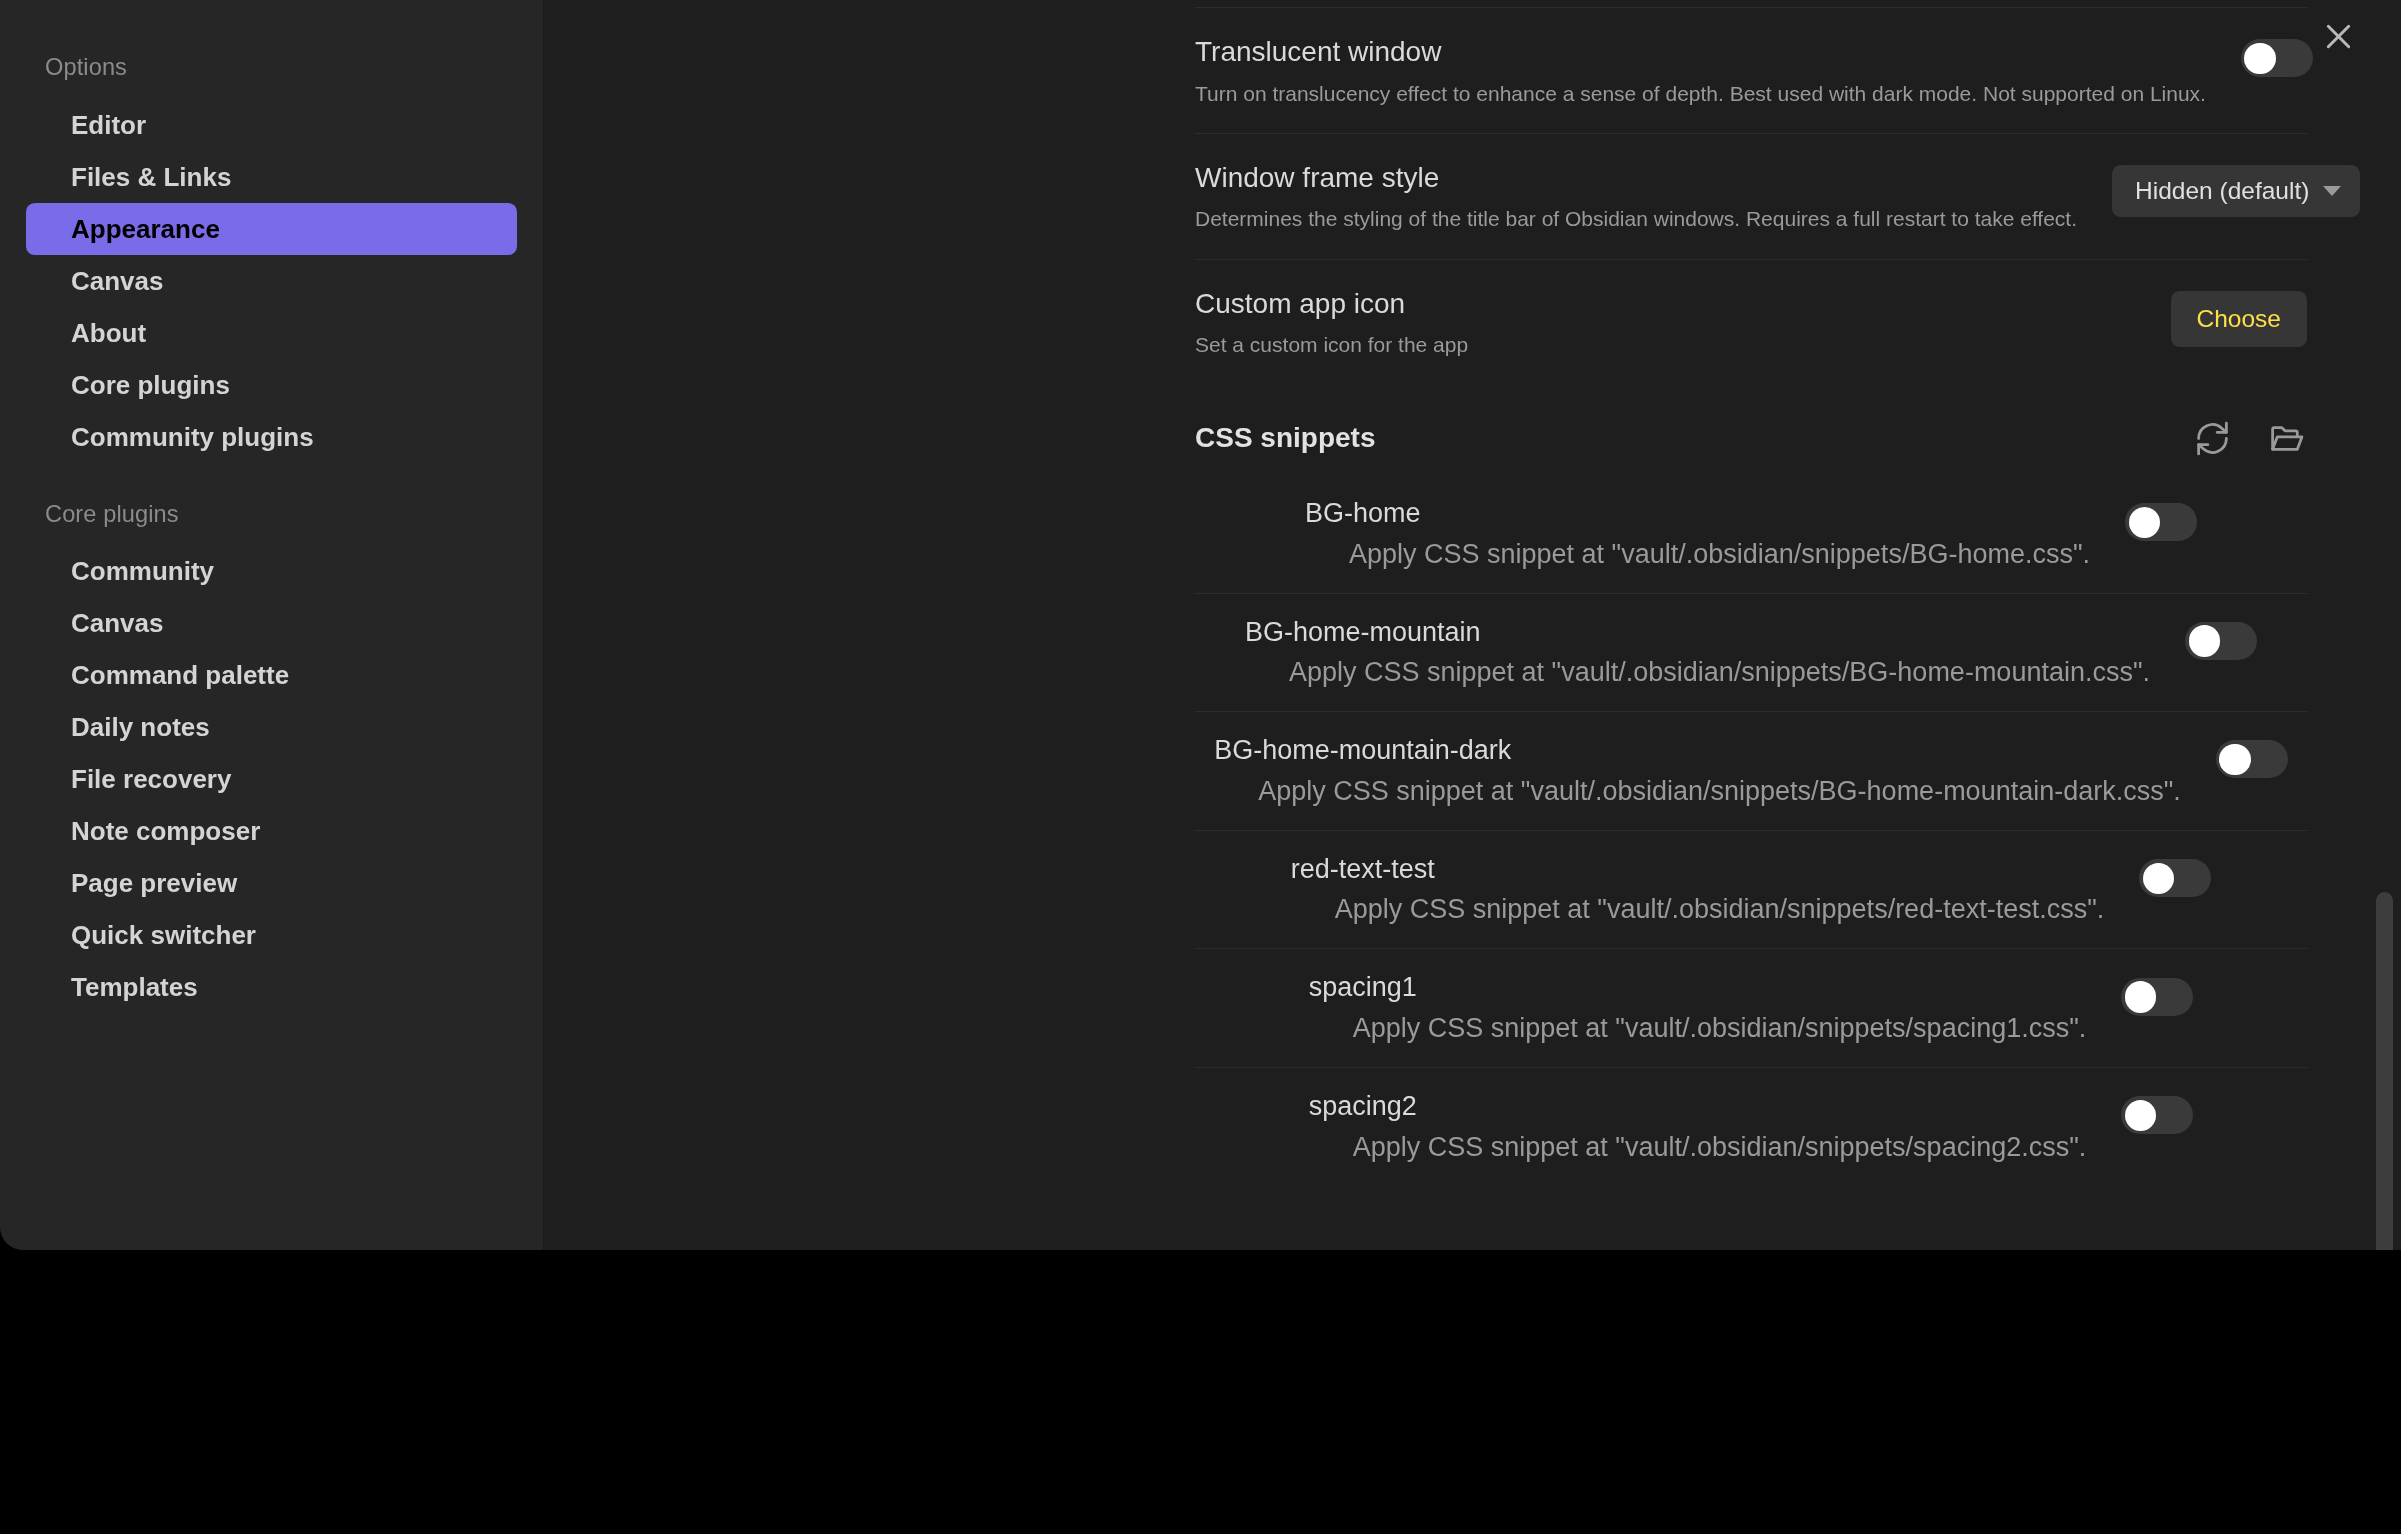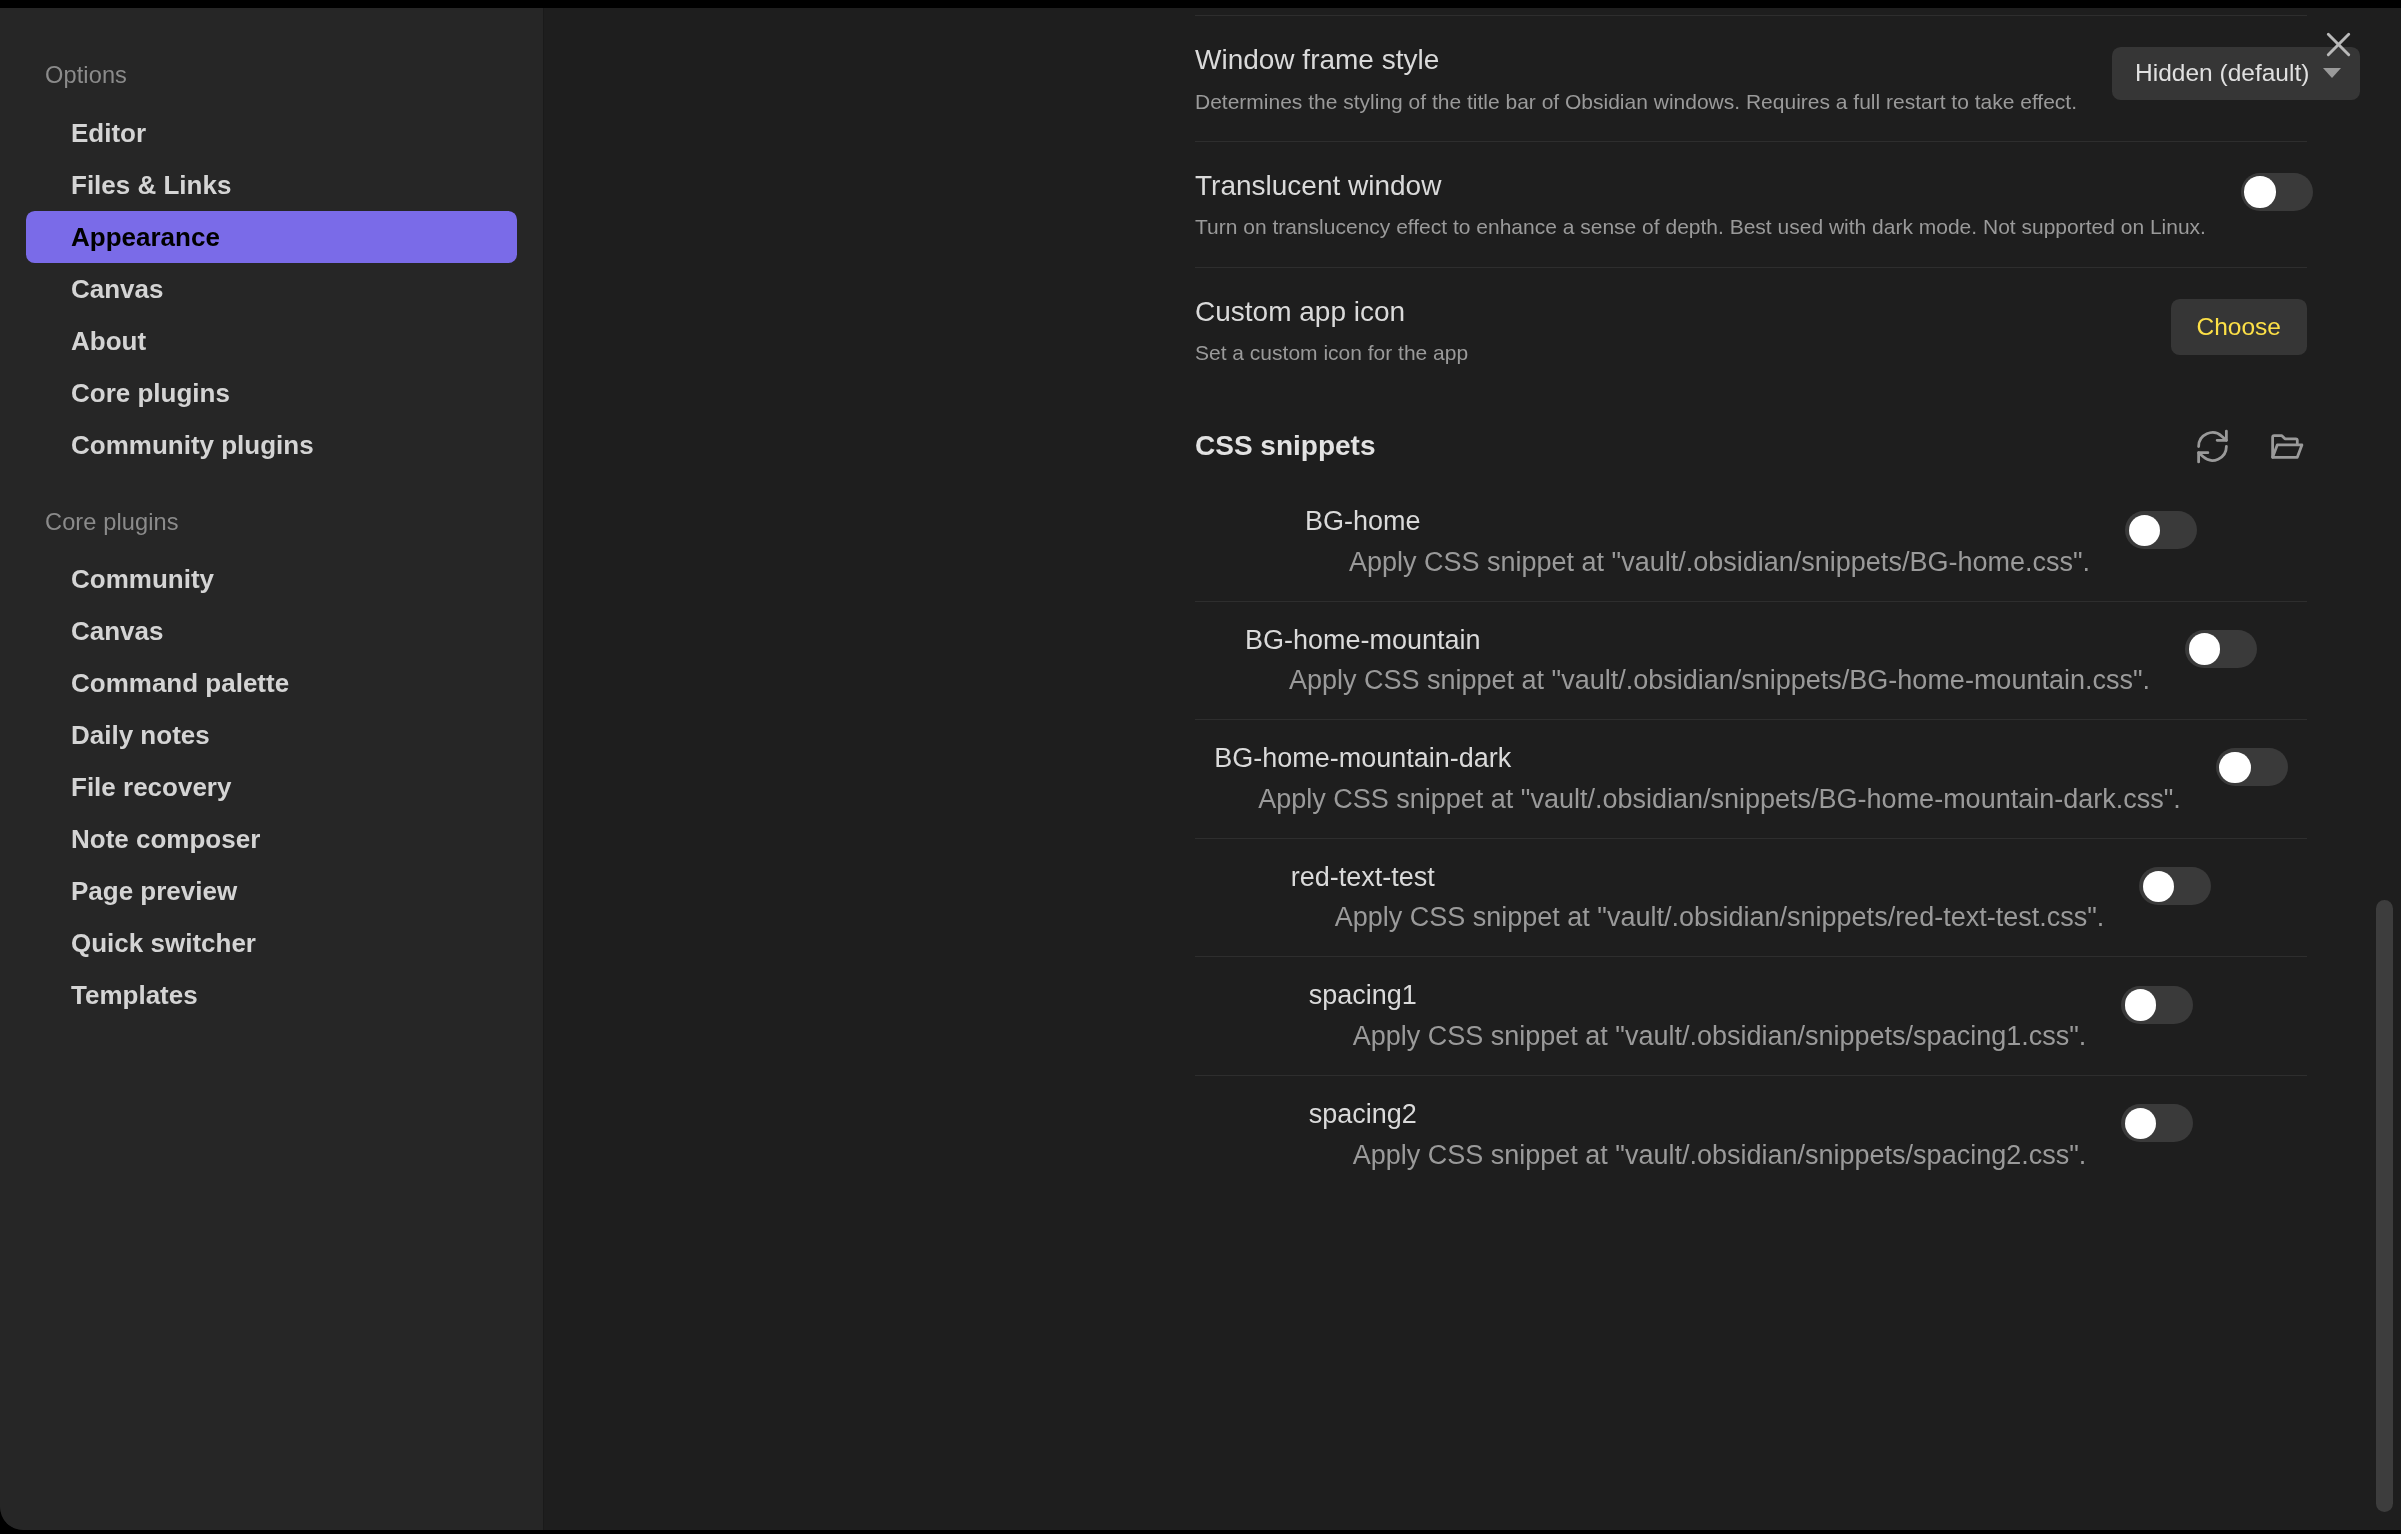--- a/index.html
+++ b/index.html
@@ -10,23 +10,23 @@
     height: 1535px;
     background: #000000;
     font-family: "Liberation Sans", sans-serif;
     overflow: hidden;
   }
 
   
   .modal {
     position: absolute;
     left: 0;
-    top: 8px;
+    top: 0;
     width: 2401px;
-    height: 1522px;
+    height: 1250px;
     display: flex;
     background: #1e1e1e;
     border-bottom-left-radius: 23px;
     overflow: hidden;
   }
 
   
   .sidebar {
     width: 544px;
     flex: 0 0 544px;
@@ -300,41 +300,41 @@
         <line x1="19" y1="5" x2="5" y2="19"></line>
       </svg>
     </div>
 
     <div class="content-inner">
 
       <div class="clipped-line">
         
       </div>
 
+      <section class="setting-row first">
+        <div class="setting-info">
+          <div class="setting-name">Translucent window</div>
+          <div class="setting-desc">Turn on translucency effect to enhance a sense of depth. Best used with dark mode. Not supported on Linux.</div>
+        </div>
+        <div class="setting-control">
+          <div class="toggle">
+            <div class="knob"></div>
+          </div>
+        </div>
+      </section>
+
       <section class="setting-row">
         <div class="setting-info">
           <div class="setting-name">Window frame style</div>
           <div class="setting-desc">Determines the styling of the title bar of Obsidian windows. Requires a full restart to take effect.</div>
         </div>
         <div class="setting-control">
           <div class="dropdown">
             <span>Hidden (default)</span>
             <span class="caret"></span>
-          </div>
-        </div>
-      </section>
-
-      <section class="setting-row first">
-        <div class="setting-info">
-          <div class="setting-name">Translucent window</div>
-          <div class="setting-desc">Turn on translucency effect to enhance a sense of depth. Best used with dark mode. Not supported on Linux.</div>
-        </div>
-        <div class="setting-control">
-          <div class="toggle">
-            <div class="knob"></div>
           </div>
         </div>
       </section>
 
       <section class="setting-row">
         <div class="setting-info">
           <div class="setting-name">Custom app icon</div>
           <div class="setting-desc">Set a custom icon for the app</div>
         </div>
         <div class="setting-control">

